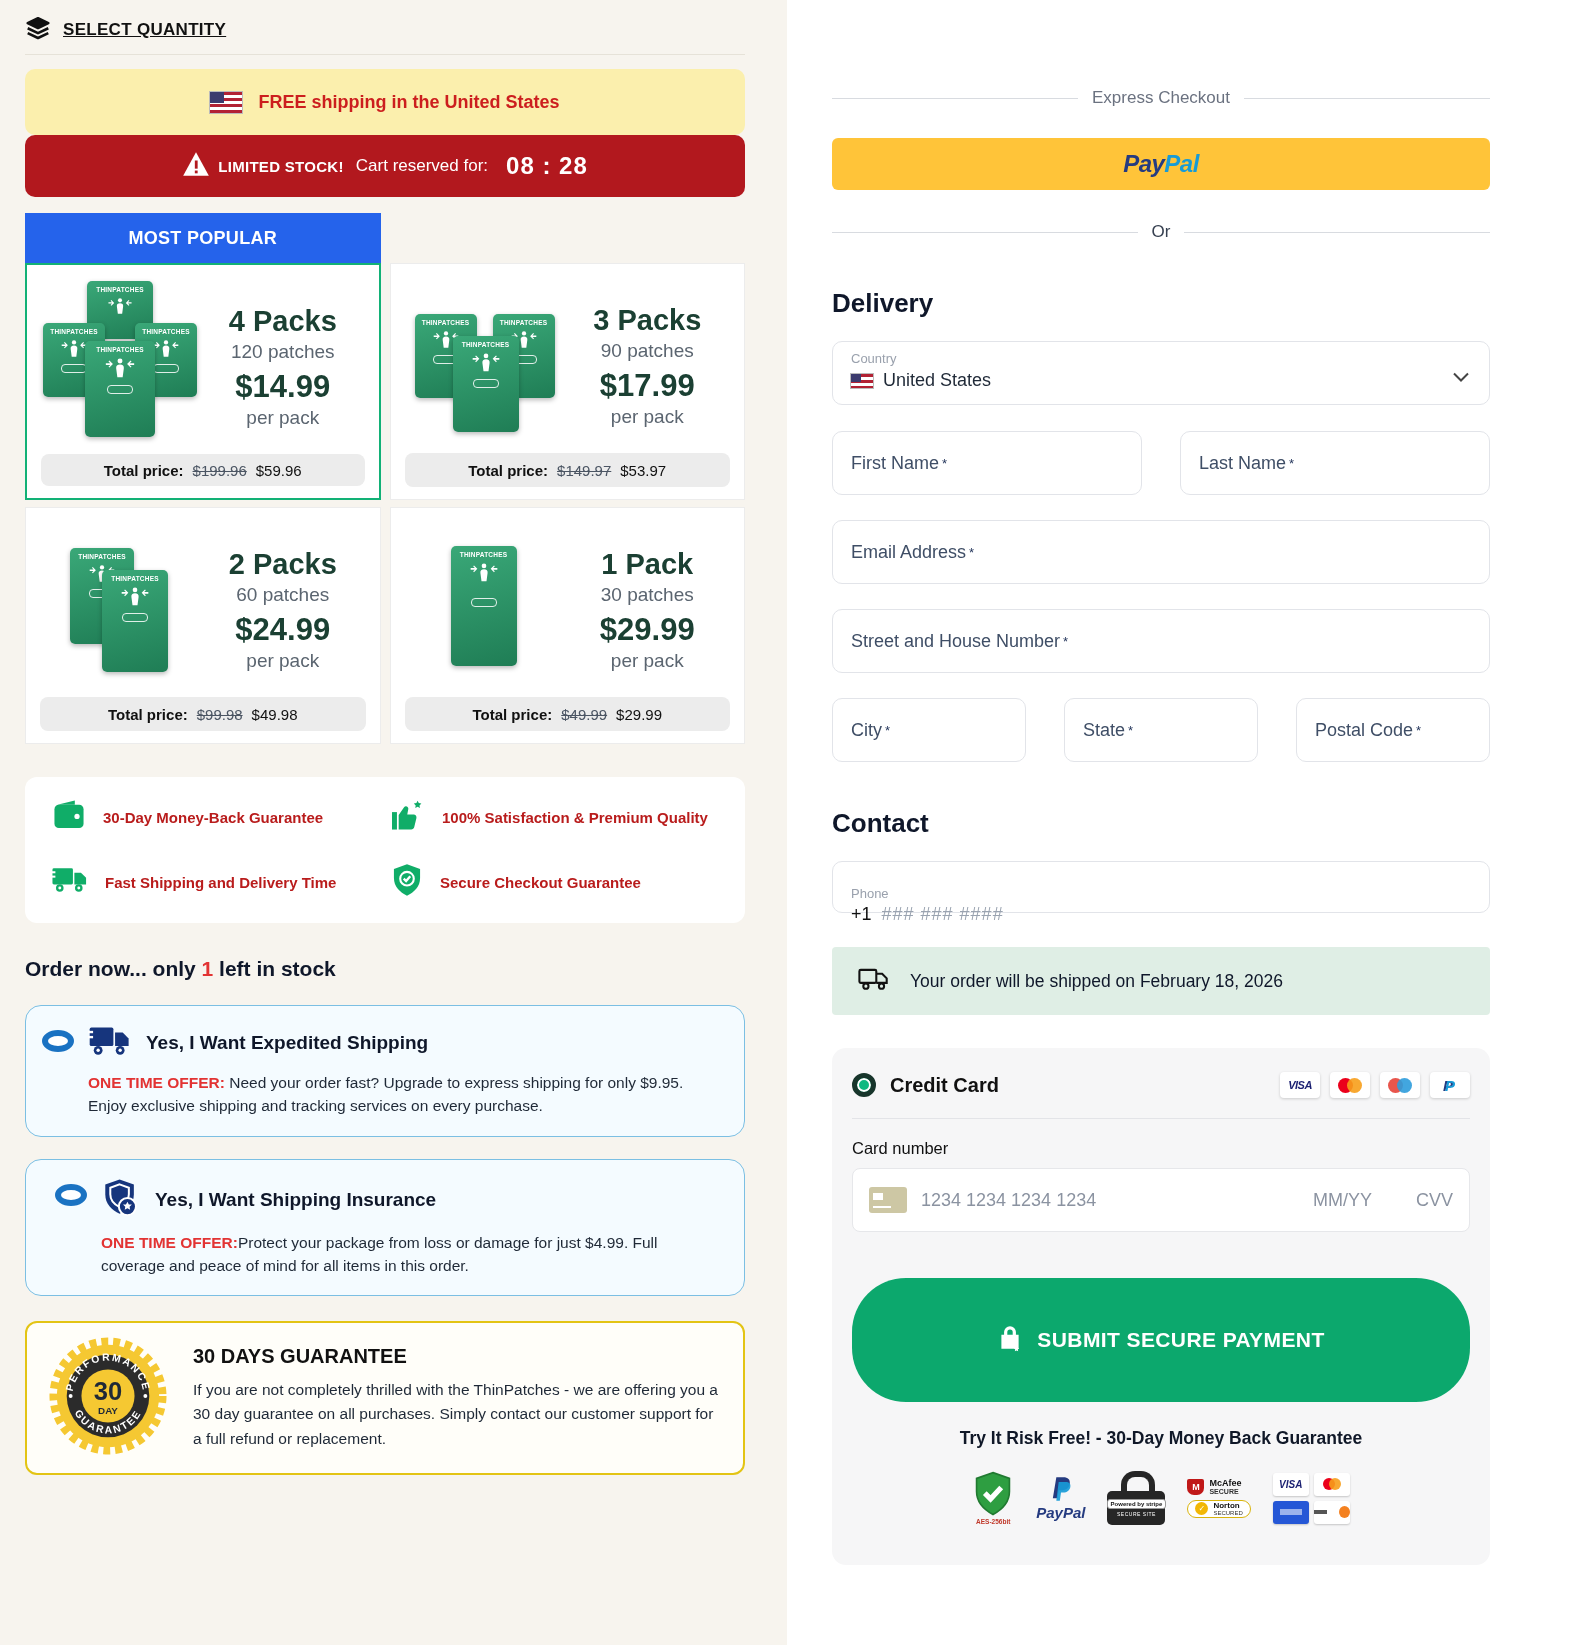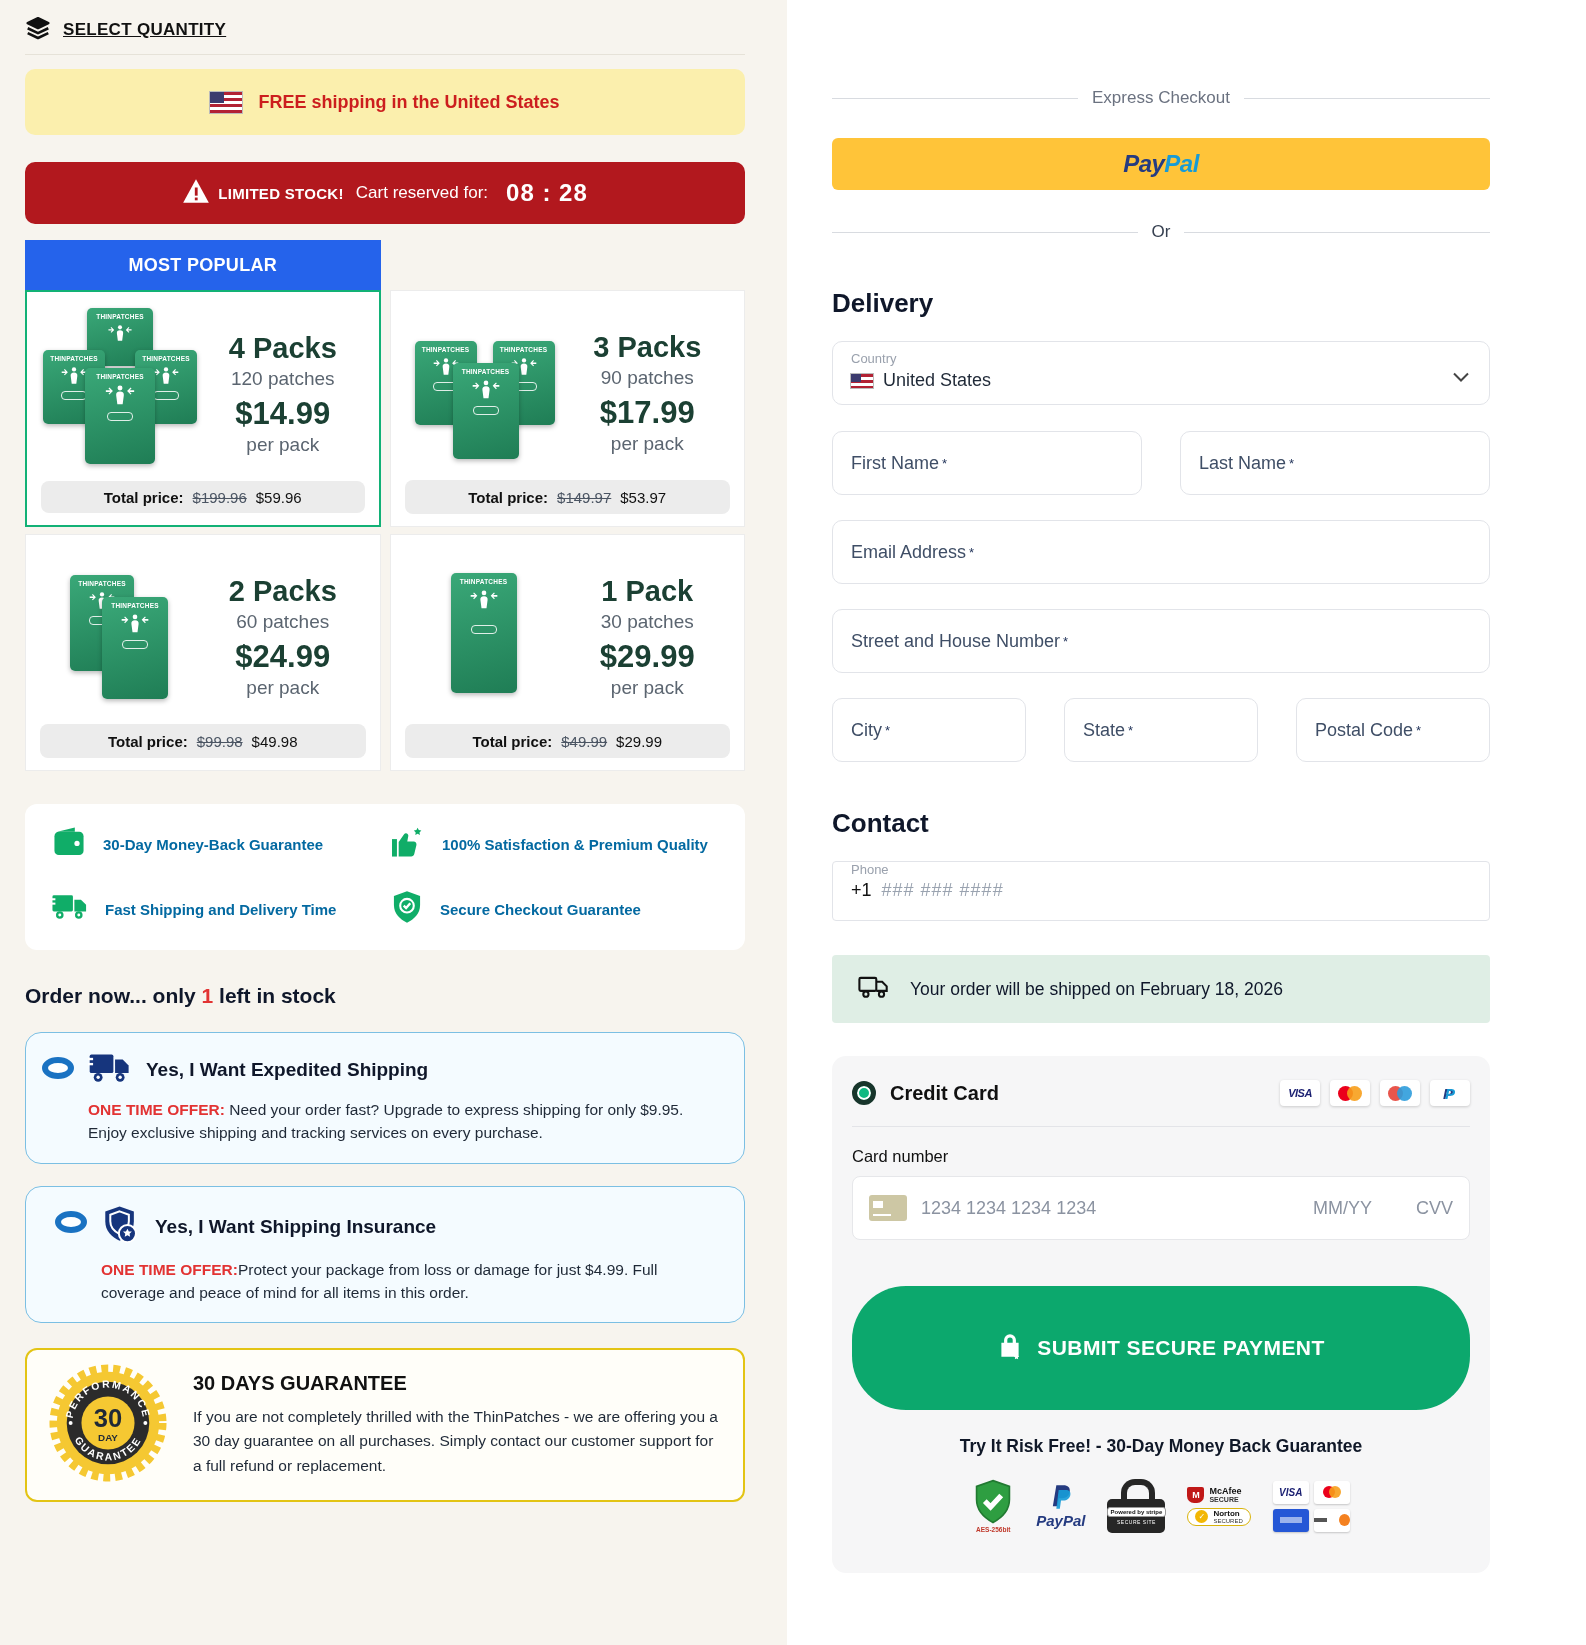--- a/index.html
+++ b/index.html
@@ -8,21 +8,21 @@
   
   .left-col{position:absolute;left:25px;top:0;width:720px;}
   .sq-header{margin-top:8px;height:44px;display:flex;align-items:center;gap:12px;border-bottom:1px solid #e6e2d8;padding-bottom:2px;}
   .sq-header .ttl{font-size:17px;font-weight:bold;letter-spacing:.3px;color:#111;text-decoration:underline;}
   .banner-yellow{margin-top:14px;height:66px;background:#fbefad;border-radius:10px;display:flex;align-items:center;justify-content:center;gap:16px;}
   .banner-yellow .txt{color:#cc1e1e;font-weight:bold;font-size:18px;}
   .usflag{width:32px;height:21px;position:relative;background:repeating-linear-gradient(#b22234 0 3px,#fff 3px 6px);box-shadow:0 0 0 1px #bbb;}
   .usflag::before{content:"";position:absolute;left:0;top:0;width:14px;height:11px;background:#3c3b6e;}
   .usflag.sm{width:22px;height:14px;}
   .usflag.sm::before{width:10px;height:8px;}
-  .banner-red{margin-top:27px;height:62px;background:#b2181e;border-radius:10px;display:flex;align-items:center;justify-content:center;gap:8px;color:#fff;}
+  .banner-red{margin-top:0;height:62px;background:#b2181e;border-radius:10px;display:flex;align-items:center;justify-content:center;gap:8px;color:#fff;}
   .banner-red .b1{font-weight:bold;font-size:15px;letter-spacing:.3px;}
   .banner-red .b2{font-size:17px;margin-left:4px;}
   .banner-red .timer{font-size:24px;font-weight:bold;margin-left:10px;letter-spacing:1px;}
 
   .packs-grid{margin-top:66px;display:grid;grid-template-columns:1fr 1fr;column-gap:9px;row-gap:7px;}
   .pack-wrap{position:relative;}
   .pop-banner{position:absolute;top:-50px;left:0;right:0;height:50px;background:#2563eb;color:#fff;display:flex;align-items:center;justify-content:center;font-size:18px;font-weight:bold;letter-spacing:.3px;}
   .pack-card{background:#fff;border:1px solid #ececec;height:237px;display:flex;flex-direction:column;padding:14px 14px 12px;box-sizing:border-box;cursor:pointer;}
   .pack-card.selected{border:2px solid #12b176;}
   .pack-top{flex:1;display:flex;align-items:center;}
@@ -38,21 +38,21 @@
 
   
   .pack-img{position:relative;width:160px;height:175px;flex:0 0 160px;}
   .pbox{position:absolute;background:linear-gradient(165deg,#3aa878 0%,#1f7d55 100%);border-radius:5px;box-shadow:0 2px 5px rgba(0,0,0,.28);display:flex;flex-direction:column;align-items:center;padding-top:5px;box-sizing:border-box;}
   .pname{color:#fff;font-weight:bold;font-size:6.5px;letter-spacing:.2px;white-space:nowrap;}
   .pchip{width:24px;height:7px;border:1px solid rgba(255,255,255,.85);border-radius:4px;margin-top:5px;}
   .pfig{margin-top:4px;}
 
   .features-box{margin-top:33px;background:#fff;border-radius:12px;padding:22px 26px;display:grid;grid-template-columns:1fr 1fr;row-gap:28px;column-gap:10px;}
   .feature{display:flex;align-items:center;gap:16px;}
-  .feature .flabel{font-size:15px;font-weight:bold;color:#0369a1;}
+  .feature .flabel{font-size:15px;font-weight:bold;color:#b91c1c;}
 
   .stock-line{margin-top:34px;font-size:21px;font-weight:bold;color:#0f172a;}
   .stock-line .red{color:#e23333;}
 
   .offer-box{margin-top:24px;border:1.5px solid #7bbfe3;border-radius:16px;background:#f4fbff;padding:18px 20px 18px 16px;display:flex;gap:14px;cursor:pointer;}
   .offer-box + .offer-box{margin-top:22px;padding-left:29px;}
   .radio-blue{flex:0 0 20px;width:20px;height:20px;border-radius:50%;border:6px solid #1a72c2;background:#fff;box-sizing:content-box;width:10px;height:10px;margin-top:6px;}
   .offer-content{flex:1;}
   .offer-title-row{display:flex;align-items:center;gap:14px;}
   .offer-title{font-size:19px;font-weight:bold;color:#0f172a;}
@@ -80,21 +80,21 @@
   .flabel-sm{font-size:13px;color:#9aa1ad;}
   .sel-val{display:flex;align-items:center;gap:10px;margin-top:4px;font-size:18px;color:#1f2937;}
   .chev{position:absolute;right:20px;top:26px;}
   .row2{display:flex;gap:38px;margin-top:26px;}
   .row3{display:flex;gap:38px;margin-top:25px;}
   .inputbox{height:64px;display:flex;align-items:center;padding:0 18px;flex:1;margin-top:0;cursor:text;}
   .inputbox.full{margin-top:25px;}
   .ph{font-size:18px;color:#3f4e66;}
   .req{color:#25365c;font-size:13px;vertical-align:super;margin-left:3px;}
   .contact-title{margin-top:46px;}
-  .phonebox{margin-top:22px;height:60px;border:1px solid #e2e4e9;border-radius:4px;padding:0 18px;box-sizing:border-box;cursor:text;}
+  .phonebox{margin-top:22px;height:52px;border:1px solid #e2e4e9;border-radius:10px;padding:24px 18px;box-sizing:border-box;cursor:text;}
   .phone-val{display:flex;align-items:center;gap:10px;margin-top:3px;font-size:18px;}
   .phone-val .pfx{color:#111;}
   .phone-val .mask{color:#9aa3b0;letter-spacing:1px;}
   .notice{margin-top:34px;background:#dfeee5;border-radius:4px;height:68px;display:flex;align-items:center;gap:18px;padding:0 26px;}
   .notice .ntext{font-size:17.5px;color:#0f172a;}
 
   .cc-panel{margin-top:33px;background:#f6f6f7;border-radius:14px;padding:24px 20px 40px;}
   .cc-head{display:flex;align-items:center;gap:14px;}
   .radio-green{width:14px;height:14px;border-radius:50%;background:#10b981;border:5px solid #17352b;box-shadow:inset 0 0 0 2px #fff;}
   .cc-title{font-size:20px;font-weight:bold;color:#111;flex:1;}

